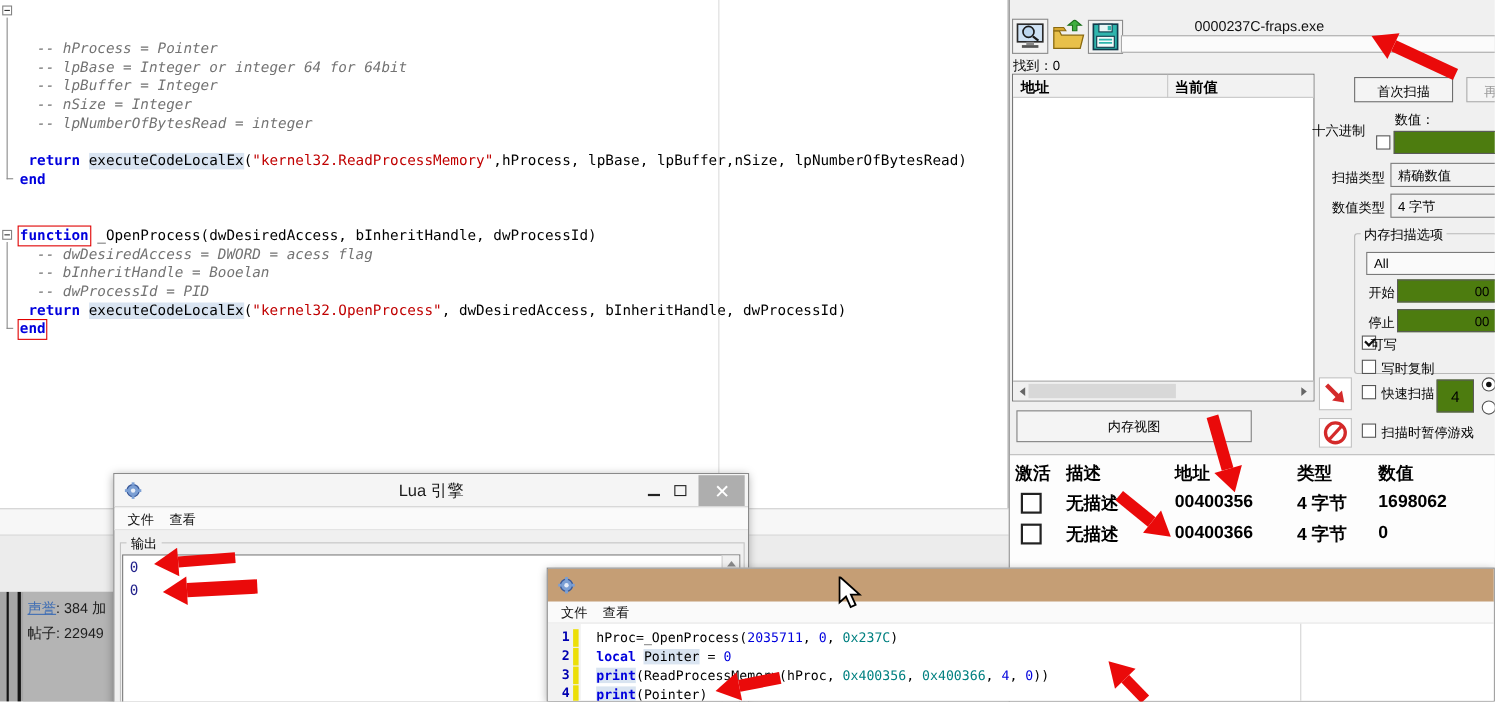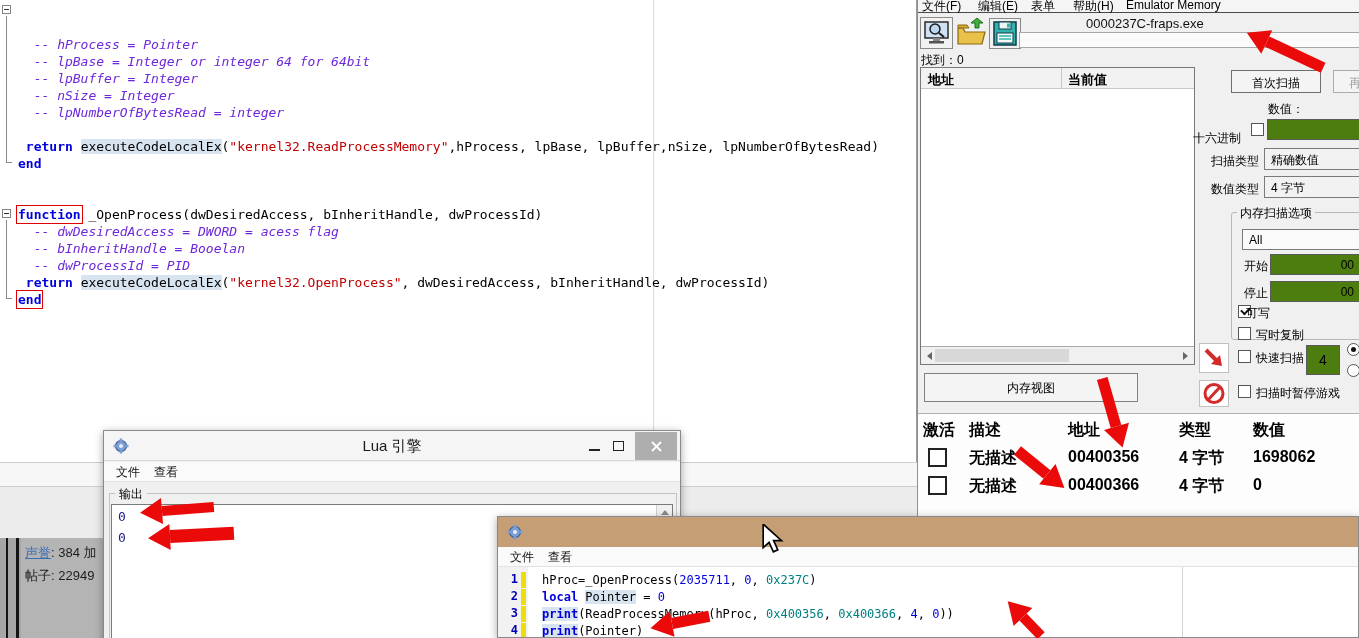--- a/index.html
+++ b/index.html
@@ -6,21 +6,21 @@
   body { font-family:"Liberation Sans", sans-serif; background:#fff; }
   .stage { position:relative; width:1359px; height:638px; overflow:hidden; background:#fff; }
   .abs { position:absolute; }
 
   
   .editor { left:0; top:0; width:917px; height:462px; background:#fff; border-right:1px solid #9a9a9a; overflow:hidden; }
   .edge-line { left:653px; top:0; width:1px; height:462px; background:#dcdcdc; }
   .code-line { left:18px; height:17px; font-family:"DejaVu Sans Mono", monospace; font-size:13px; white-space:pre; color:#000; line-height:17px; }
   .sg-p { color:#000; }
   .sg-k { color:#0000dd; font-weight:bold; }
-  .sg-c { color:#6d28d9; font-style:italic; }
+  .sg-c { color:#737373; font-style:italic; }
   .sg-s { color:#c00000; }
   .sg-f { background:#d9e4f1; }
   .sg-n { color:#0000dd; }
   .sg-x { color:#008080; }
   .sg-r { outline:1px solid #e00000; outline-offset:1px; }
   .fold-box { left:2px; width:9px; height:9px; border:1px solid #848484; background:#fff; }
   .fold-box i { position:absolute; left:1px; top:3px; width:5px; height:1px; background:#333; }
   .fold-rail { left:6px; width:6px; border-left:1px solid #8a8a8a; border-bottom:1px solid #8a8a8a; }
 
   
@@ -127,27 +127,20 @@
   <div class="abs band-bot"></div>
   <div class="abs forum">
     <div class="abs bar1"></div>
     <div class="abs bar2"></div>
     <div class="abs quote"></div>
     <div class="abs forum-line" style="left:25px;top:6px;"><span class="rep-link">声誉</span><span>: 384 加</span></div>
     <div class="abs forum-line" style="left:25px;top:29px;">帖子: 22949</div>
   </div>
 
   <div class="abs scanner">
-    <div class="abs menubar">
-      <span class="menu-item" style="left:4px">文件(F)</span>
-      <span class="menu-item" style="left:60px">编辑(E)</span>
-      <span class="menu-item" style="left:113px">表单</span>
-      <span class="menu-item" style="left:155px">帮助(H)</span>
-      <span class="menu-item" style="left:208px">Emulator Memory</span>
-    </div>
 
     <div class="abs toolbtn" style="left:2px;top:17px;width:33px;height:32px;">
       <svg width="31" height="30" viewBox="0 0 31 30">
         <rect x="4" y="4" width="23" height="16" fill="#cfe2f4" stroke="#2a2a2a" stroke-width="1.5"></rect>
         <rect x="12" y="20" width="7" height="3" fill="#888"></rect>
         <rect x="8" y="23" width="15" height="2.5" fill="#555"></rect>
         <circle cx="14" cy="11" r="5" fill="#bcd6ee" stroke="#1a1a1a" stroke-width="1.5"></circle>
         <line x1="18" y1="15" x2="23" y2="19" stroke="#1a1a1a" stroke-width="2"></line>
       </svg>
     </div>
@@ -201,21 +194,21 @@
     <div class="abs" style="left:281px;top:380px;width:30px;height:27px;background:#fff;border:1px solid #c0c0c0;">
       <svg width="28" height="25" viewBox="0 0 28 25">
         <circle cx="14" cy="12.5" r="9" fill="none" stroke="#d42a2a" stroke-width="3"></circle>
         <line x1="8" y1="19" x2="20" y2="6" stroke="#d42a2a" stroke-width="3"></line>
       </svg>
     </div>
 
     <div class="abs btn" style="left:313px;top:70px;width:90px;height:23px;padding-top:4px;">首次扫描</div>
     <div class="abs btn disabled" style="left:415px;top:70px;width:80px;height:23px;padding-top:4px;">再次扫描</div>
     <div class="abs" style="left:350px;top:101px;">数值：</div>
-    <div class="abs" style="left:275px;top:130px;">十六进制</div>
+    <div class="abs" style="left:275px;top:111px;">十六进制</div>
     <div class="abs cb" style="left:333px;top:123px;"></div>
     <div class="abs input" style="left:349px;top:119px;width:96px;height:21px;"></div>
     <div class="abs" style="left:293px;top:153px;">扫描类型</div>
     <div class="abs combo" style="left:346px;top:148px;width:100px;height:22px;">精确数值</div>
     <div class="abs" style="left:293px;top:181px;">数值类型</div>
     <div class="abs combo" style="left:346px;top:176px;width:100px;height:22px;">4 字节</div>
 
     <div class="abs group" style="left:313px;top:212px;width:130px;height:128px;"></div>
     <div class="abs group-label" style="left:319px;top:205px;">内存扫描选项</div>
     <div class="abs combo" style="left:324px;top:229px;width:120px;height:21px;background:#fafafa;">All</div>

